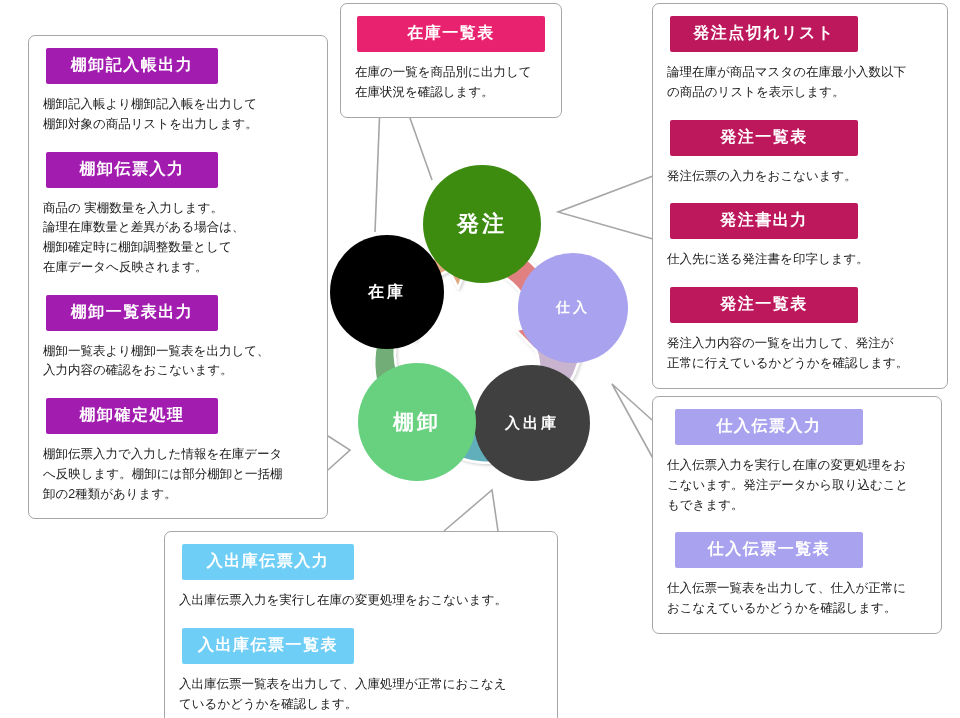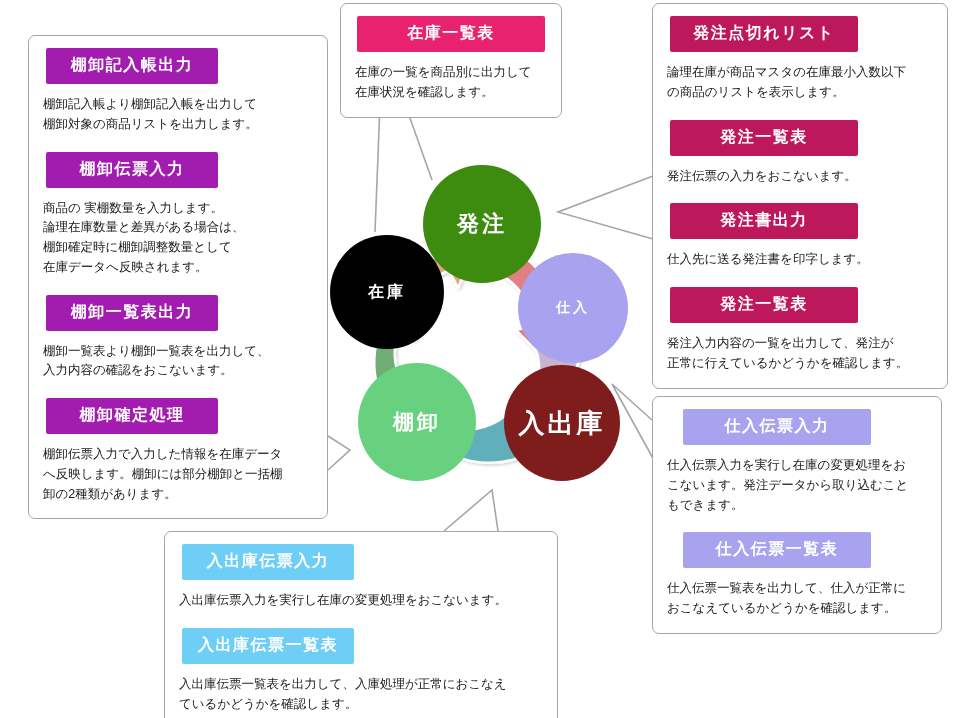--- a/index.html
+++ b/index.html
@@ -45,40 +45,40 @@
   .blk + .blk { margin-top: 17px; }
 
   
   #box-inventory-list { left: 340px; top: 3px;  width: 222px; padding-left: 14px; }
   #box-inventory-list .chip { width: 188px; margin: 0 auto 0 2px; }
   #box-tanaoroshi     { left: 28px;  top: 35px; width: 300px; }
   #box-tanaoroshi .chip { width: 172px; margin-left: 3px; }
   #box-hacchu        { left: 652px; top: 3px;  width: 296px; }
   #box-hacchu .chip  { width: 188px; margin-left: 3px; }
   #box-shiire        { left: 652px; top: 396px;width: 290px; }
-  #box-shiire .chip  { width: 188px; margin-left: 16px; }
+  #box-shiire .chip  { width: 188px; margin-left: 8px; }
   #box-nyushukko     { left: 164px; top: 531px;width: 394px; }
   #box-nyushukko .chip { width: 172px; margin-left: 3px; }
 
   
   #links { position:absolute; left:0; top:0; width:960px; height:718px; }
 
   
   #wheel { position: absolute; left: 330px; top: 160px; width: 320px; height: 340px; text-decoration: underline; }
   .node {
     position: absolute;
     border-radius: 50%;
     display: flex; align-items: center; justify-content: center;
     color: #ffffff; font-weight: bold;
     letter-spacing: 3px;
   }
   .node span { pointer-events:none; }
   #node-hacchu   { left: 93px; top: 5px;   width: 118px; height: 118px; background:#3d8c10; font-size: 22px; }
   #node-shiire   { left: 188px;top: 93px;  width: 110px; height: 110px; background:#a9a2ee; font-size: 14px; }
-  #node-nyushukko{ left: 174px;top: 205px; width: 116px; height: 116px; background:#7f1d1d; font-size: 26px; }
+  #node-nyushukko{ left: 144px;top: 205px; width: 116px; height: 116px; background:#404040; font-size: 15px; }
   #node-tanaoroshi{left: 28px; top: 203px; width: 118px; height: 118px; background:#68d17f; font-size: 21px; }
   #node-zaiko    { left: 0px;  top: 75px;  width: 114px; height: 114px; background:#000000; font-size: 16px; }
   #arrows { position:absolute; left:0; top:0; width:320px; height:340px; }
 </style>
 </head>
 <body>
 
 <div id="stage">
 
   <svg id="links" viewBox="0 0 960 718">

